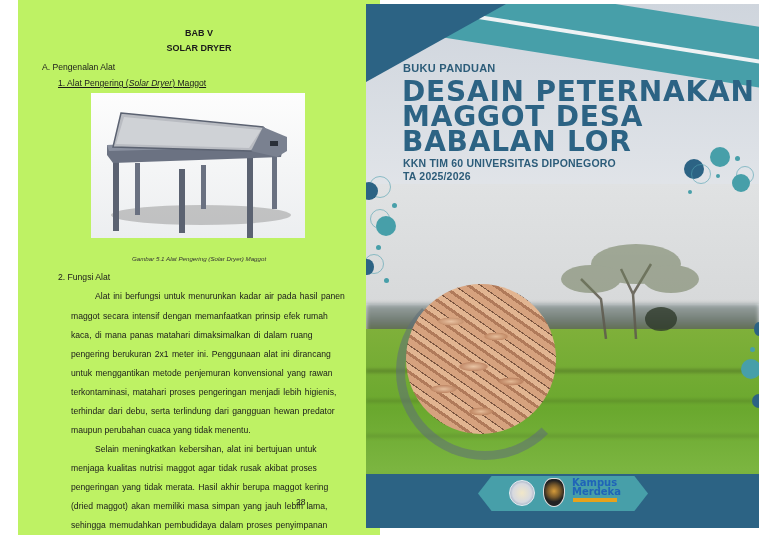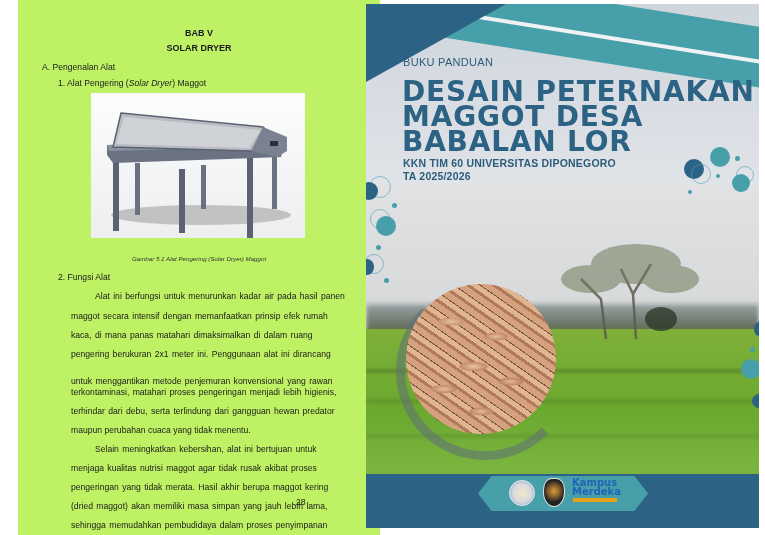--- a/index.html
+++ b/index.html
@@ -14,21 +14,21 @@
 
   .cover { position:absolute; left:366px; top:4px; width:393px; height:524px; overflow:hidden; background:linear-gradient(180deg,#cfd5dd 0%,#e3e6ea 40%,#dcdfe1 100%); }
   .sky { position:absolute; left:0; top:180px; width:393px; height:120px; background:linear-gradient(180deg,#e0e2e3 0%,#d7d9da 100%); }
   .treeline { position:absolute; left:0; top:300px; width:393px; height:30px; background:linear-gradient(180deg,#9aa3a4 0%,#6f7a70 60%,#5a6b40 100%); filter:blur(2px); }
   .field { position:absolute; left:0; top:325px; width:393px; height:200px; background:linear-gradient(180deg,#7fb03a 0%,#6aa82e 40%,#7bb540 70%,#6c9e3a 100%); }
   .field-stripe { position:absolute; left:0; width:393px; height:4px; background:rgba(60,80,30,0.35); filter:blur(1.5px); }
   .tree { position:absolute; }
   .tri-dark { position:absolute; left:0; top:0; width:0; height:0; border-top:78px solid #2c6384; border-right:140px solid transparent; }
   .band { position:absolute; left:60px; top:-30px; width:420px; height:60px; background:#479fa9; transform:rotate(9deg); transform-origin:left top; }
   .band-line { position:absolute; left:30px; top:-2px; width:420px; height:4px; background:#eef2f4; transform:rotate(9deg); transform-origin:left top; }
-  .t-small { position:absolute; left:37px; top:52px; font-weight:normal; font-size:11px; color:#2c5c79; letter-spacing:0.3px; }
+  .t-small { position:absolute; left:37px; top:58px; font-weight:bold; font-size:11px; color:#2c5c79; letter-spacing:0.3px; }
   .t-big { position:absolute; left:36px; font-weight:900; font-size:28px; line-height:26px; color:#2c6384; letter-spacing:0.8px; font-family:"DejaVu Sans", sans-serif; }
   .t-sub { position:absolute; left:37px; font-weight:bold; font-size:10.5px; color:#2c5c79; letter-spacing:0.2px; }
   .dot { position:absolute; border-radius:50%; }
   .ring { position:absolute; border-radius:50%; border:1.5px solid rgba(80,160,175,0.6); }
   .maggot-circle { position:absolute; left:40px; top:280px; width:150px; height:150px; border-radius:50%; background:
       radial-gradient(ellipse 20px 6px at 30% 25%, #e8c2a2 0%, #c99572 60%, transparent 70%),
       radial-gradient(ellipse 18px 6px at 60% 35%, #e5bd9a 0%, #c48c68 60%, transparent 70%),
       radial-gradient(ellipse 22px 7px at 45% 55%, #e9c4a4 0%, #c38c6b 60%, transparent 70%),
       radial-gradient(ellipse 19px 6px at 70% 65%, #e2b894 0%, #bd8462 60%, transparent 70%),
       radial-gradient(ellipse 20px 6px at 25% 70%, #e6bf9f 0%, #c28b69 60%, transparent 70%),
@@ -43,21 +43,21 @@
   .km-text { position:absolute; left:206px; top:474px; font-weight:bold; font-size:10px; line-height:9px; color:#1f64b8; font-family:"DejaVu Sans", sans-serif; }
   .km-tag { position:absolute; left:207px; top:494px; width:44px; height:4px; background:#e6a21c; }
 </style>
 </head>
 <body>
 
 <div class="page-left">
   <div class="bab" style="top:28px;">BAB V</div>
   <div class="bab" style="top:43px;">SOLAR DRYER</div>
   <div class="line" style="left:18px; top:62px;margin-left:6px;">A.  Pengenalan Alat</div>
-  <div class="line" style="left:40px; top:78px;"><span>1.  Alat Pengering (</span><i>Solar Dryer</i><span>) Maggot</span></div>
+  <div class="line" style="left:40px; top:78px;text-decoration:underline;"><span>1.  Alat Pengering (</span><i>Solar Dryer</i><span>) Maggot</span></div>
 
   <div class="figure">
     <svg width="214" height="145" viewBox="0 0 214 145">
       <ellipse cx="110" cy="122" rx="90" ry="10" fill="#9a9a9a" opacity="0.55"></ellipse>
 
       <rect x="22" y="62" width="6" height="76" fill="#5b6271"></rect>
       <rect x="44" y="70" width="5" height="52" fill="#6a7181"></rect>
       <rect x="88" y="76" width="6" height="64" fill="#5b6271"></rect>
       <rect x="110" y="72" width="5" height="44" fill="#6a7181"></rect>
       <rect x="156" y="64" width="6" height="82" fill="#5b6271"></rect>
@@ -74,21 +74,21 @@
     </svg>
   </div>
   <div class="caption">Gambar 5.1 Alat Pengering (Solar Dryer) Maggot</div>
 
   <div class="line" style="left:40px; top:272px;">2.  Fungsi Alat</div>
 
   <div class="just" style="left:77px; width:208px; top:291px;">Alat ini berfungsi untuk menurunkan kadar air pada hasil panen</div>
   <div class="just" style="left:53px; width:224px; top:311px;">maggot secara intensif dengan memanfaatkan prinsip efek rumah</div>
   <div class="just" style="left:53px; width:232px; top:330px;">kaca, di mana panas matahari dimaksimalkan di dalam ruang</div>
   <div class="just" style="left:53px; width:232px; top:349px;">pengering berukuran 2x1 meter ini. Penggunaan alat ini dirancang</div>
-  <div class="just" style="left:53px; width:232px; top:368px;margin-top:8px;">untuk menggantikan metode penjemuran konvensional yang rawan</div>
+  <div class="just" style="left:53px; width:232px; top:368px;">untuk menggantikan metode penjemuran konvensional yang rawan</div>
   <div class="just" style="left:53px; width:232px; top:387px;">terkontaminasi, matahari proses pengeringan menjadi lebih higienis,</div>
   <div class="just" style="left:53px; width:232px; top:406px;">terhindar dari debu, serta terlindung dari gangguan hewan predator</div>
   <div class="line" style="left:53px; top:425px;">maupun perubahan cuaca yang tidak menentu.</div>
 
   <div class="just" style="left:77px; width:208px; top:444px;">Selain meningkatkan kebersihan, alat ini bertujuan untuk</div>
   <div class="just" style="left:53px; width:232px; top:463px;">menjaga kualitas nutrisi maggot agar tidak rusak akibat proses</div>
   <div class="just" style="left:53px; width:232px; top:482px;">pengeringan yang tidak merata. Hasil akhir berupa maggot kering</div>
   <div class="just" style="left:53px; width:232px; top:501px;">(dried maggot) akan memiliki masa simpan yang jauh lebih lama,</div>
   <div class="just" style="left:53px; width:232px; top:520px;">sehingga memudahkan pembudidaya dalam proses penyimpanan</div>
 </div>

